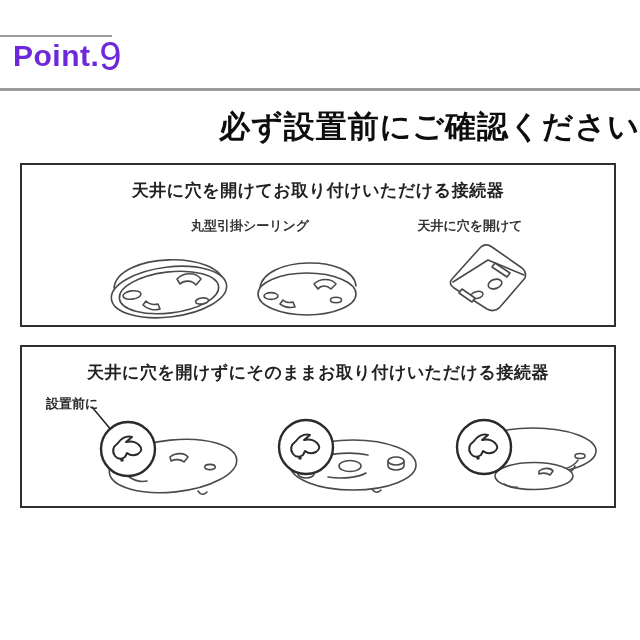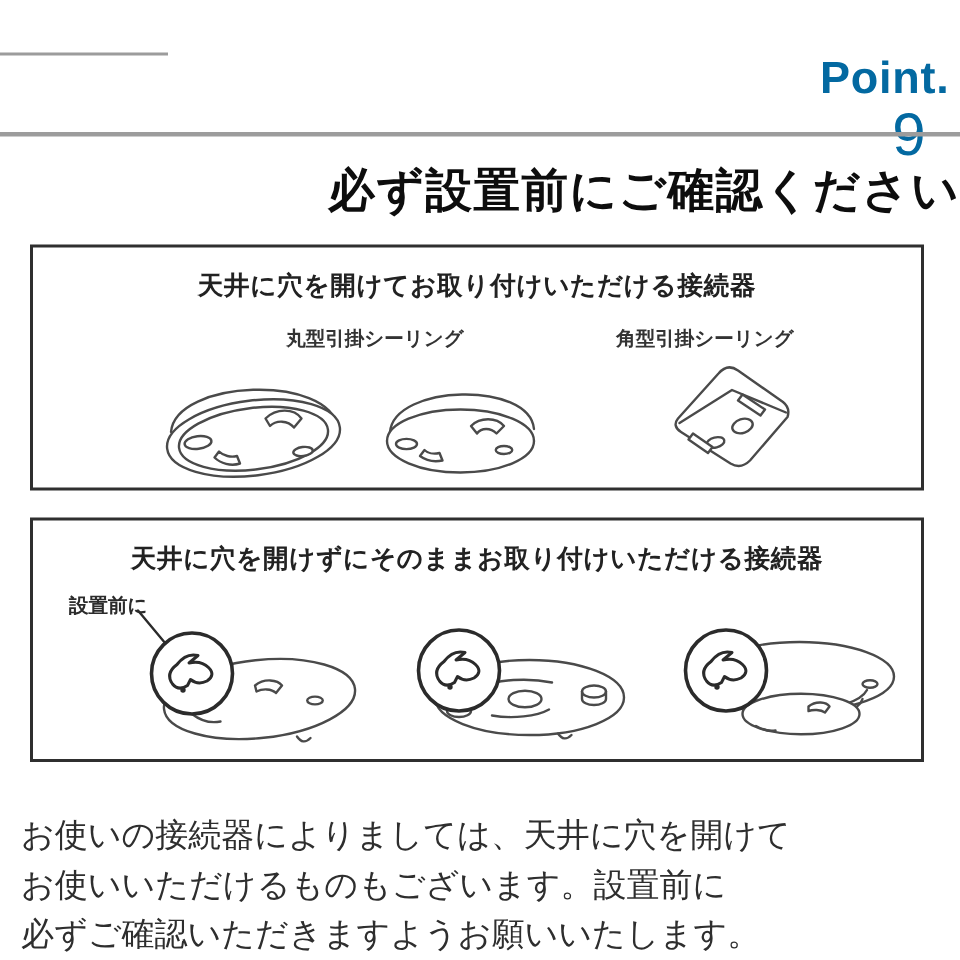--- a/index.html
+++ b/index.html
@@ -2,21 +2,21 @@
 <html><head>
 <meta charset="utf-8">
 <style>
   html,body{margin:0;padding:0;background:#ffffff;}
   .stage{position:relative;width:640px;height:640px;background:#ffffff;overflow:hidden;
          font-family:"Liberation Sans","DejaVu Sans",sans-serif;}
   .abs{position:absolute;}
 
   
   .top-rule{left:0;top:35px;width:112px;height:2px;background:#9c9c9c;}
-  .header-row{left:13px;top:36px;width:620px;display:flex;align-items:flex-end;color:#0369a1;flex-direction:column;}
+  .header-row{left:13px;top:36px;width:620px;display:flex;align-items:center;color:#6d28d9;}
   .point-label{font-size:30px;font-weight:600;letter-spacing:0.5px;}
   .point-number{font-size:40px;font-weight:500;line-height:1;margin-right:16px;}
   .header-title{font-size:29px;font-weight:700;letter-spacing:1px;}
   .header-divider{left:0;top:88px;width:640px;height:3px;background:#9c9c9c;}
 
   
   .main-heading{left:0;top:106px;width:640px;text-align:right;font-size:31px;font-weight:800;
                 color:#0d0d0d;letter-spacing:1px;}
 
   
@@ -53,21 +53,21 @@
     <span class="point-label">Point.</span>
     <span class="point-number">9</span>
   </div>
   <div class="abs header-divider"></div>
 
   <div class="abs main-heading">必ず設置前にご確認ください</div>
 
   <div class="abs panel panel-drill">
     <div class="abs panel-title">天井に穴を開けてお取り付けいただける接続器</div>
     <div class="abs type-label round">丸型引掛シーリング</div>
-    <div class="abs type-label square">角型引掛シーリング</div>
+    <div class="abs type-label square">天井に穴を開けて</div>
 
     <div class="abs" style="left:82px;top:76px;width:132px;height:80px;">
       <svg class="art" viewBox="0 0 132 80" width="132" height="80">
         <path d="M10,47 C13,12 116,8 121,44"></path>
         <ellipse class="fw" cx="65" cy="51" rx="58" ry="25" transform="rotate(-7 65 51)"></ellipse>
         <ellipse cx="65" cy="51.5" rx="50" ry="20.5" transform="rotate(-7 65 51.5)"></ellipse>
         <ellipse class="fw" cx="28" cy="54" rx="9" ry="4.2" transform="rotate(-7 28 54)"></ellipse>
         <path class="fw" d="M73,38 c7,-7 19,-7 24,0 l-5,6 c-4,-5 -12,-5 -16,-1 z"></path>
         <path class="fw" d="M39,64 c4,4 11,6 17,4 l-2,-5 c-4,1 -9,0 -12,-3 z"></path>
         <ellipse class="fw" cx="98" cy="60" rx="6.5" ry="3" transform="rotate(-7 98 60)"></ellipse>
@@ -147,19 +147,14 @@
         <path d="M62,81 q7,4 13,3"></path>
         <circle class="mag" cx="42" cy="44" r="27"></circle>
         <g transform="translate(-8,-2)">
           <path class="hook" d="M40,40 q-8,6 -3,13 q4,5 10,1 l2,-4 q5,4 11,1 q6,-4 1,-9 q-5,-5 -13,-3 l6,-5 q-8,-2 -14,6"></path>
           <circle class="dotf" cx="44" cy="57" r="1.8"></circle>
         </g>
       </svg>
     </div>
   </div>
 
-  <div class="abs footer-note">
-    <div>お使いの接続器によりましては、天井に穴を開けて</div>
-    <div>お使いいただけるものもございます。設置前に</div>
-    <div>必ずご確認いただきますようお願いいたします。</div>
-  </div>
 
 </div>
 
 </body></html>

